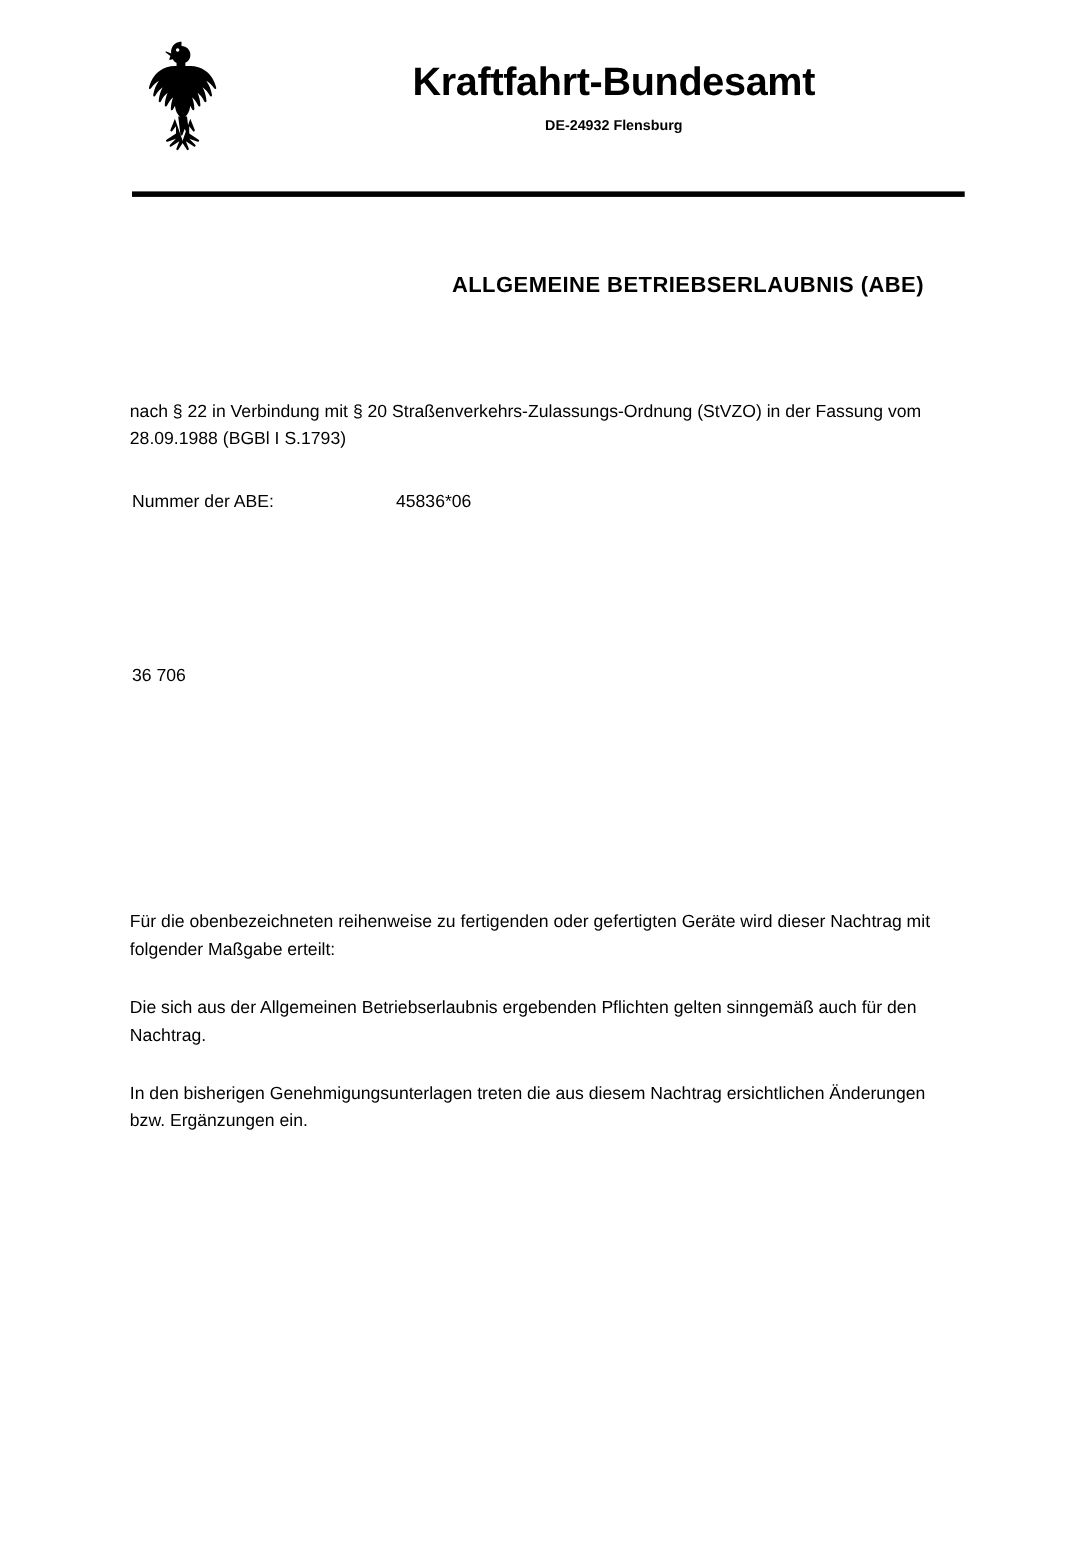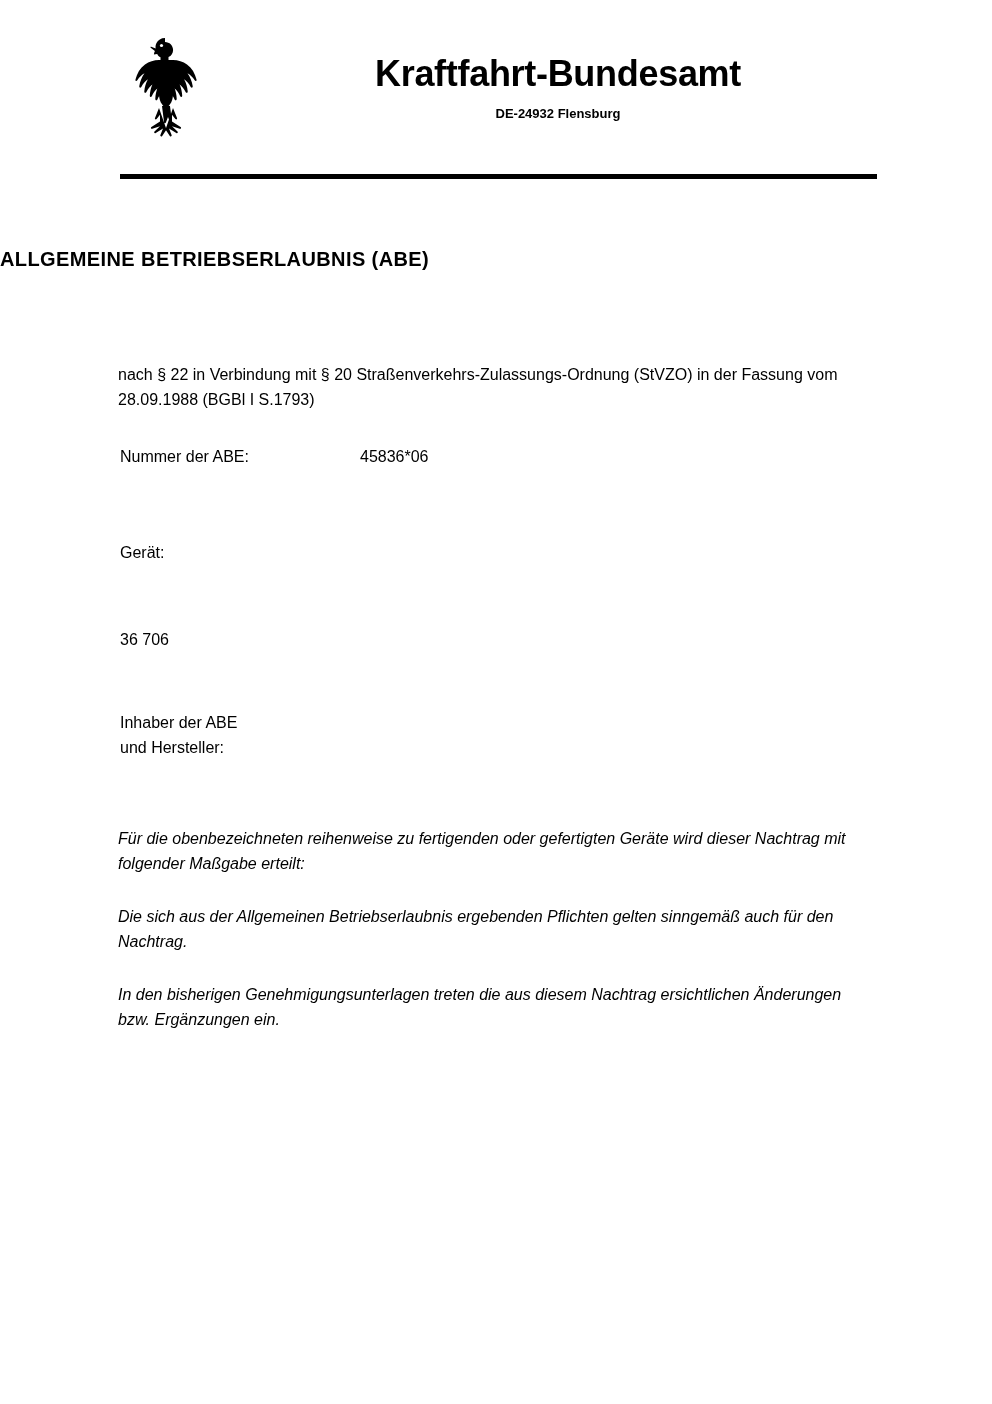--- a/index.html
+++ b/index.html
@@ -70,21 +70,21 @@
     height: 5px;
     background: #000000;
   }
 
   
   .doc-title {
     position: absolute;
     top: 248px;
     left: 0;
     width: 840px;
-    text-align: left;
+    text-align: right;
     font-size: 20px;
     font-weight: bold;
     letter-spacing: 0.4px;
   }
 
   
   .intro {
     position: absolute;
     top: 340px;
     left: 118px;
@@ -122,21 +122,20 @@
   .gap-3 { height: 58px; }
 
   
   .body-text {
     position: absolute;
     top: 826px;
     left: 118px;
     width: 730px;
     font-size: 16px;
     line-height: 25px;
-    font-style: italic;
   }
   .body-text p {
     margin: 0 0 28px 0;
   }
   .body-text p:last-child {
     margin-bottom: 0;
     margin-top: 16px;
   }
 </style>
 </head>
@@ -181,34 +180,31 @@
   <div class="fields">
 
     <div class="field-row">
       <div class="field-label">Nummer der ABE:</div>
       <div class="field-value">45836*06</div>
     </div>
 
     <div class="gap-1"></div>
 
     <div class="field-row">
-      <div class="field-label">Gerät:</div>
     </div>
 
     <div class="gap-2"></div>
 
     <div class="field-row">
       <div class="field-value">36 706</div>
     </div>
 
     <div class="gap-3"></div>
 
     <div class="field-row">
-      <div class="field-label">Inhaber der ABE
-und Hersteller:</div>
     </div>
 
   </div>
 
   <div class="body-text">
     <p>Für die obenbezeichneten reihenweise zu fertigenden oder gefertigten Geräte wird dieser Nachtrag mit folgender Maßgabe erteilt:</p>
     <p>Die sich aus der Allgemeinen Betriebserlaubnis ergebenden Pflichten gelten sinngemäß auch für den Nachtrag.</p>
     <p>In den bisherigen Genehmigungsunterlagen treten die aus diesem Nachtrag ersichtlichen Änderungen bzw. Ergänzungen ein.</p>
   </div>
 

